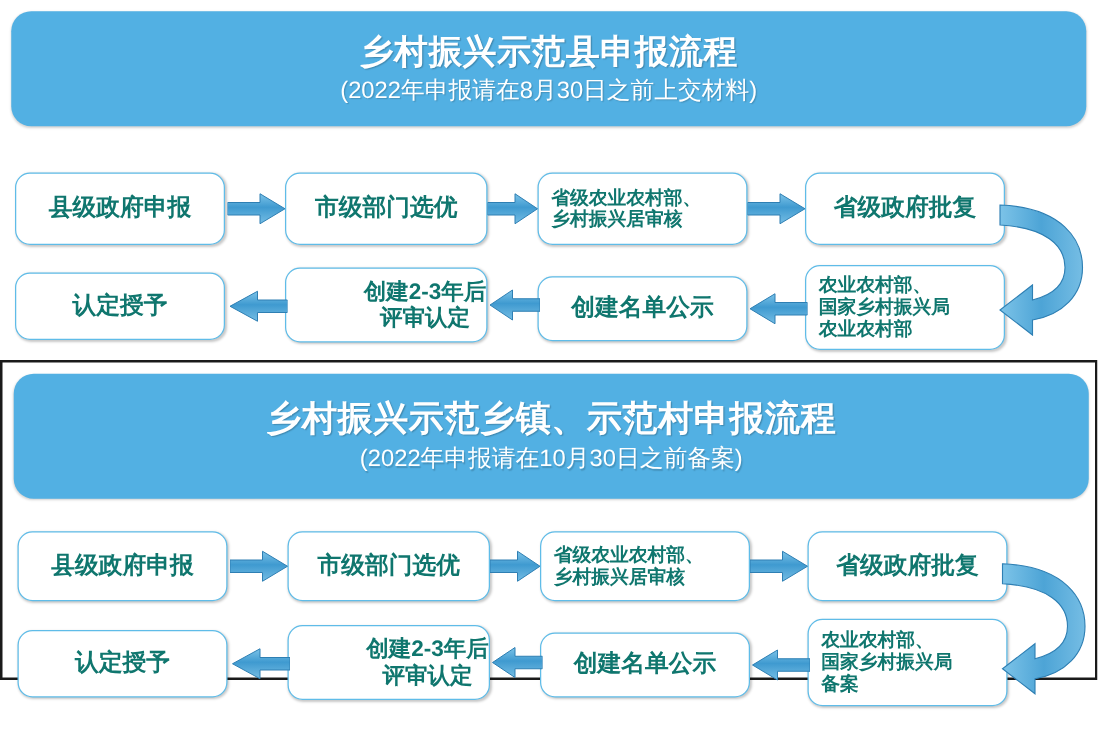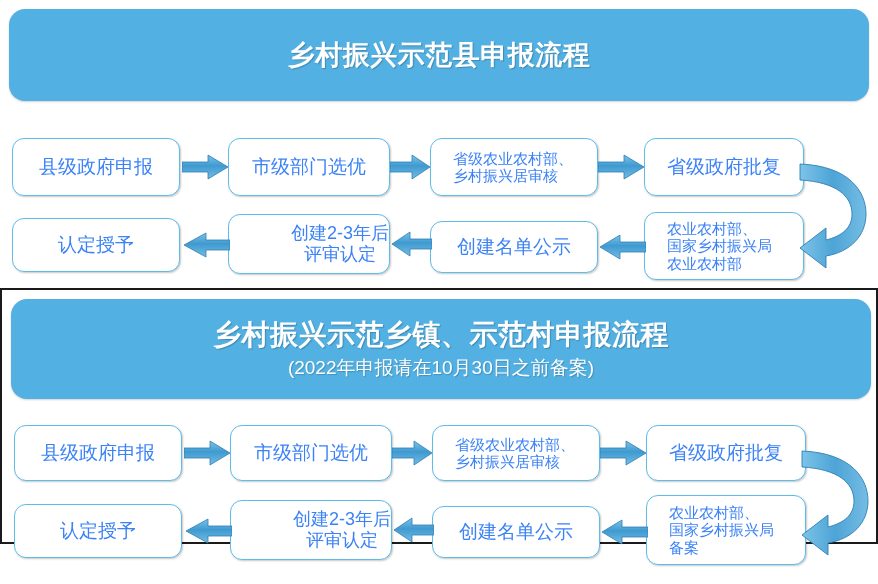--- a/index.html
+++ b/index.html
@@ -64,27 +64,27 @@
   .node {
     position: absolute;
     box-sizing: border-box;
     background: #ffffff;
     border: 1.6px solid #5fbce8;
     border-radius: 12px;
     box-shadow: 1px 1px 2px rgba(0,0,0,0.22);
     display: flex;
     align-items: center;
     justify-content: center;
-    color: #3b82f6;
-    font-weight: normal;
+    color: #0f766e;
+    font-weight: bold;
     text-align: center;
     line-height: 1.16;
   }
   .node.big  { font-size: 19px; }
-  .node.small{ font-size: 15px; justify-content: flex-start; text-align: left; padding-left: 22px; }
+  .node.small{ font-size: 15px; justify-content: flex-start; text-align: left; padding-left: 10px; }
   .node.small.centered { justify-content: flex-end; text-align: center; padding-left: 0; }
   .arrow-svg { display: block; }
 
   
   .curve { position: absolute; }
 </style>
 </head>
 <body>
 
 <svg width="0" height="0" style="position:absolute" aria-hidden="true">
@@ -99,20 +99,21 @@
       <stop offset="50%" stop-color="#4da4d6"></stop>
       <stop offset="100%" stop-color="#75bde4"></stop>
     </linearGradient>
   </defs>
 </svg>
 
 <section class="flow-panel" id="panel-county">
 
   <div class="banner" id="banner-county">
     <div class="banner-title">乡村振兴示范县申报流程</div>
+    <div class="banner-sub">(2022年申报请在8月30日之前上交材料)</div>
   </div>
 
   <div class="node big" style="left:12px; top:138px; width:168px; height:58px;">
     <span>县级政府申报</span>
   </div>
 
   <div class="node big" style="left:228px; top:138px; width:162px; height:58px;">
     <span>市级部门选优</span>
   </div>
 

